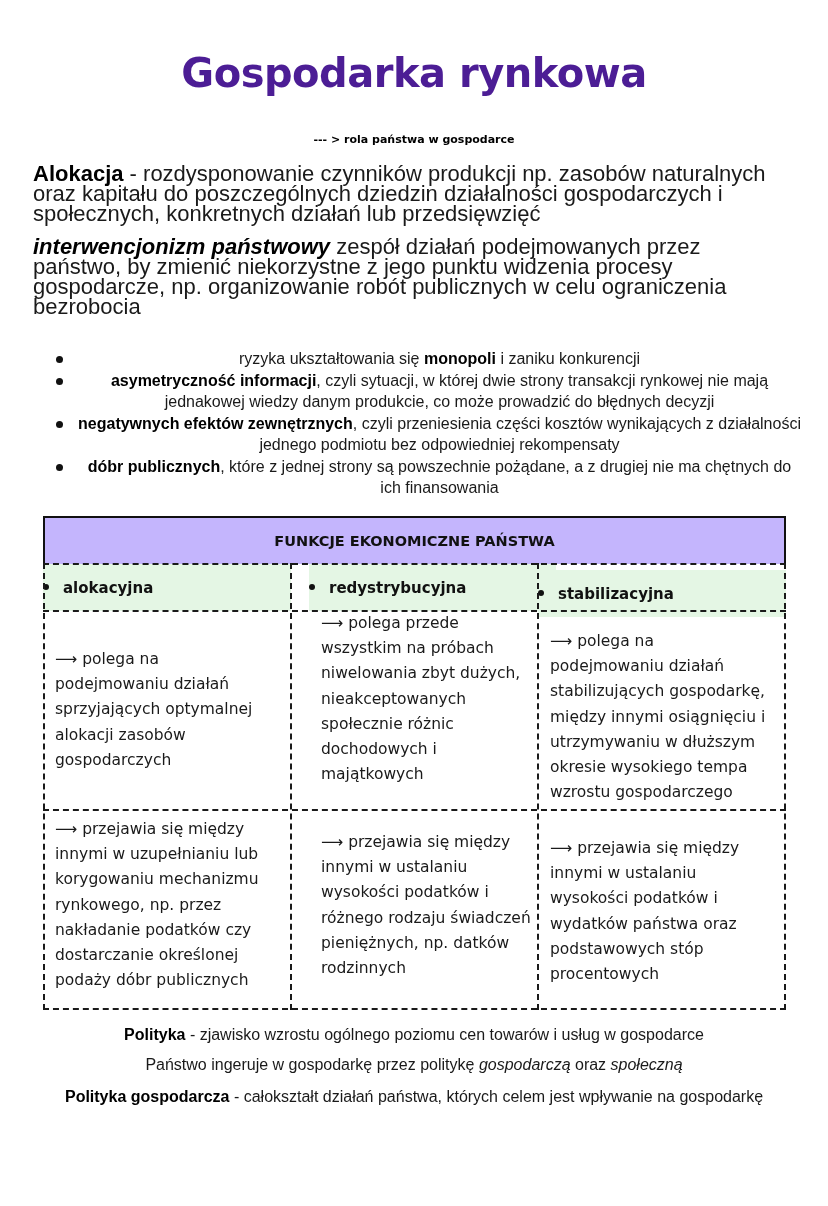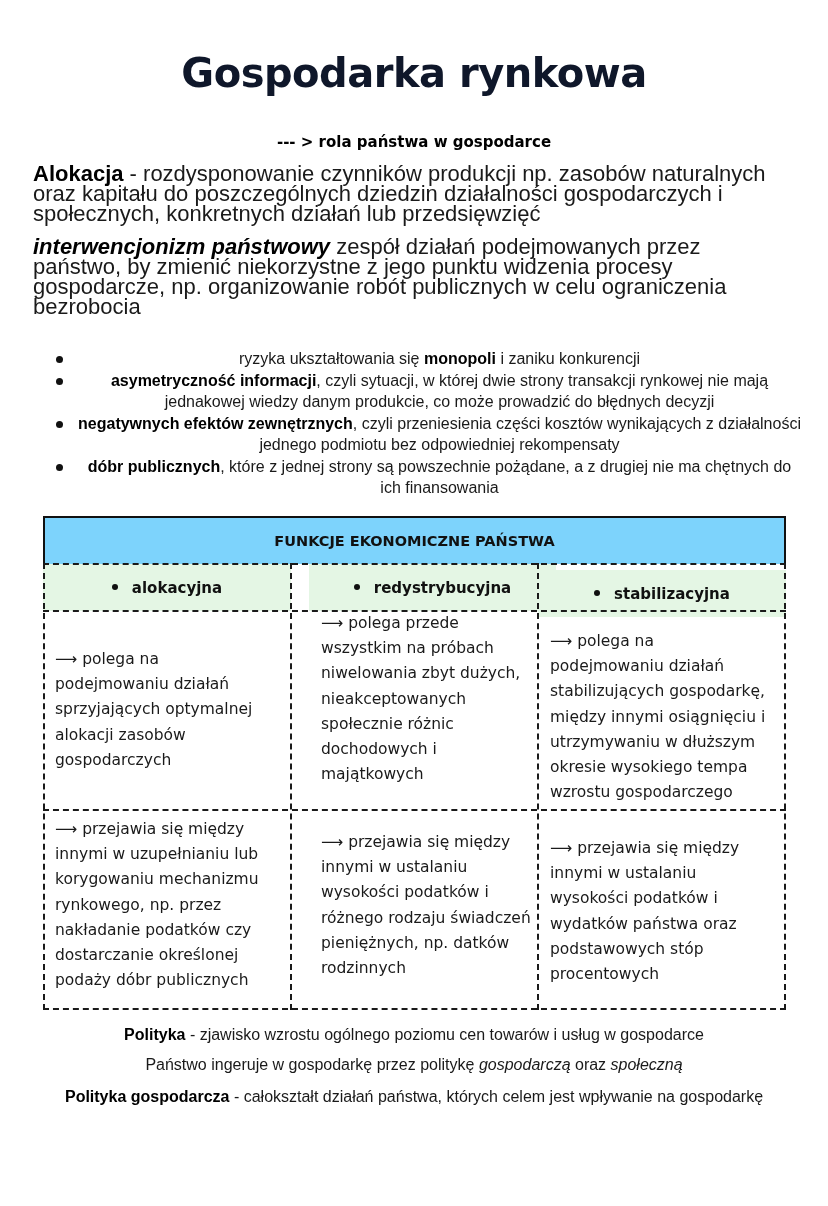--- a/index.html
+++ b/index.html
@@ -2,25 +2,25 @@
 <html><head>
 <meta charset="utf-8">
 <style>
   html, body { margin: 0; padding: 0; background: #ffffff; }
   body { width: 828px; height: 1206px; position: relative; overflow: hidden; color: #111; }
   .page { position: absolute; left: 0; top: 0; width: 828px; height: 1206px; }
 
   .title {
     position: absolute; left: 0; top: 50px; width: 828px; text-align: center;
     font-family: "DejaVu Sans", sans-serif; font-weight: bold; font-size: 40px;
-    letter-spacing: -0.5px; color: #0f172a;
+    letter-spacing: -0.5px; color: #4c1d95;
   }
   .subtitle {
     position: absolute; left: 0; top: 133px; width: 828px; text-align: center;
-    font-family: "DejaVu Sans", sans-serif; font-weight: bold; font-size: 15px; color: #000;
+    font-family: "DejaVu Sans", sans-serif; font-weight: bold; font-size: 11px; color: #000;
   }
 
   .para {
     position: absolute; left: 33px; width: 760px;
     font-family: "Liberation Sans", sans-serif; font-size: 22px; line-height: 20px; color: #1a1a1a;
   }
   .para b { color: #000; }
   .p1 { top: 164px; }
   .p2 { top: 237px; }
   .p3 { top: 315px; }
@@ -34,28 +34,28 @@
     position: absolute; left: 13px; top: 8px; width: 7px; height: 7px; border-radius: 50%; background: #111;
   }
   .bullets b { color: #000; }
 
   
   .table {
     position: absolute; left: 43px; top: 516px; width: 743px; height: 494px;
   }
   .th-main {
     position: absolute; left: 0; top: 0; width: 739px; height: 46px;
-    background: #7dd3fc; border: 2px solid #111; border-bottom: none;
+    background: #c4b5fd; border: 2px solid #111; border-bottom: none;
     display: flex; align-items: center; justify-content: center;
     font-family: "DejaVu Sans", sans-serif; font-weight: bold; font-size: 14.5px; color: #111;
   }
   .cell {
     position: absolute; box-sizing: border-box;
   }
-  .sub { background: #e4f6e4; top: 48px; height: 47px; display: flex; align-items: center; justify-content: center;
+  .sub { background: #e4f6e4; top: 48px; height: 47px; display: flex; align-items: center; justify-content: flex-start;
     font-family: "DejaVu Sans", sans-serif; font-weight: bold; font-size: 15px; color: #111; }
   .sub .bdot { display: inline-block; width: 6px; height: 6px; border-radius: 50%; background: #111; margin-right: 14px; vertical-align: middle; position: relative; top: -1px; }
   .c1 { left: 0; width: 248px; }
   .c2 { left: 266px; width: 247px; }
   .c3 { left: 495px; width: 248px; margin-top: 6px; }
 
   .body-cell {
     font-family: "DejaVu Sans", sans-serif; font-size: 15.5px; line-height: 25.2px; color: #1a1a1a;
     padding-left: 12px; padding-right: 8px; white-space: pre-line;
   }

